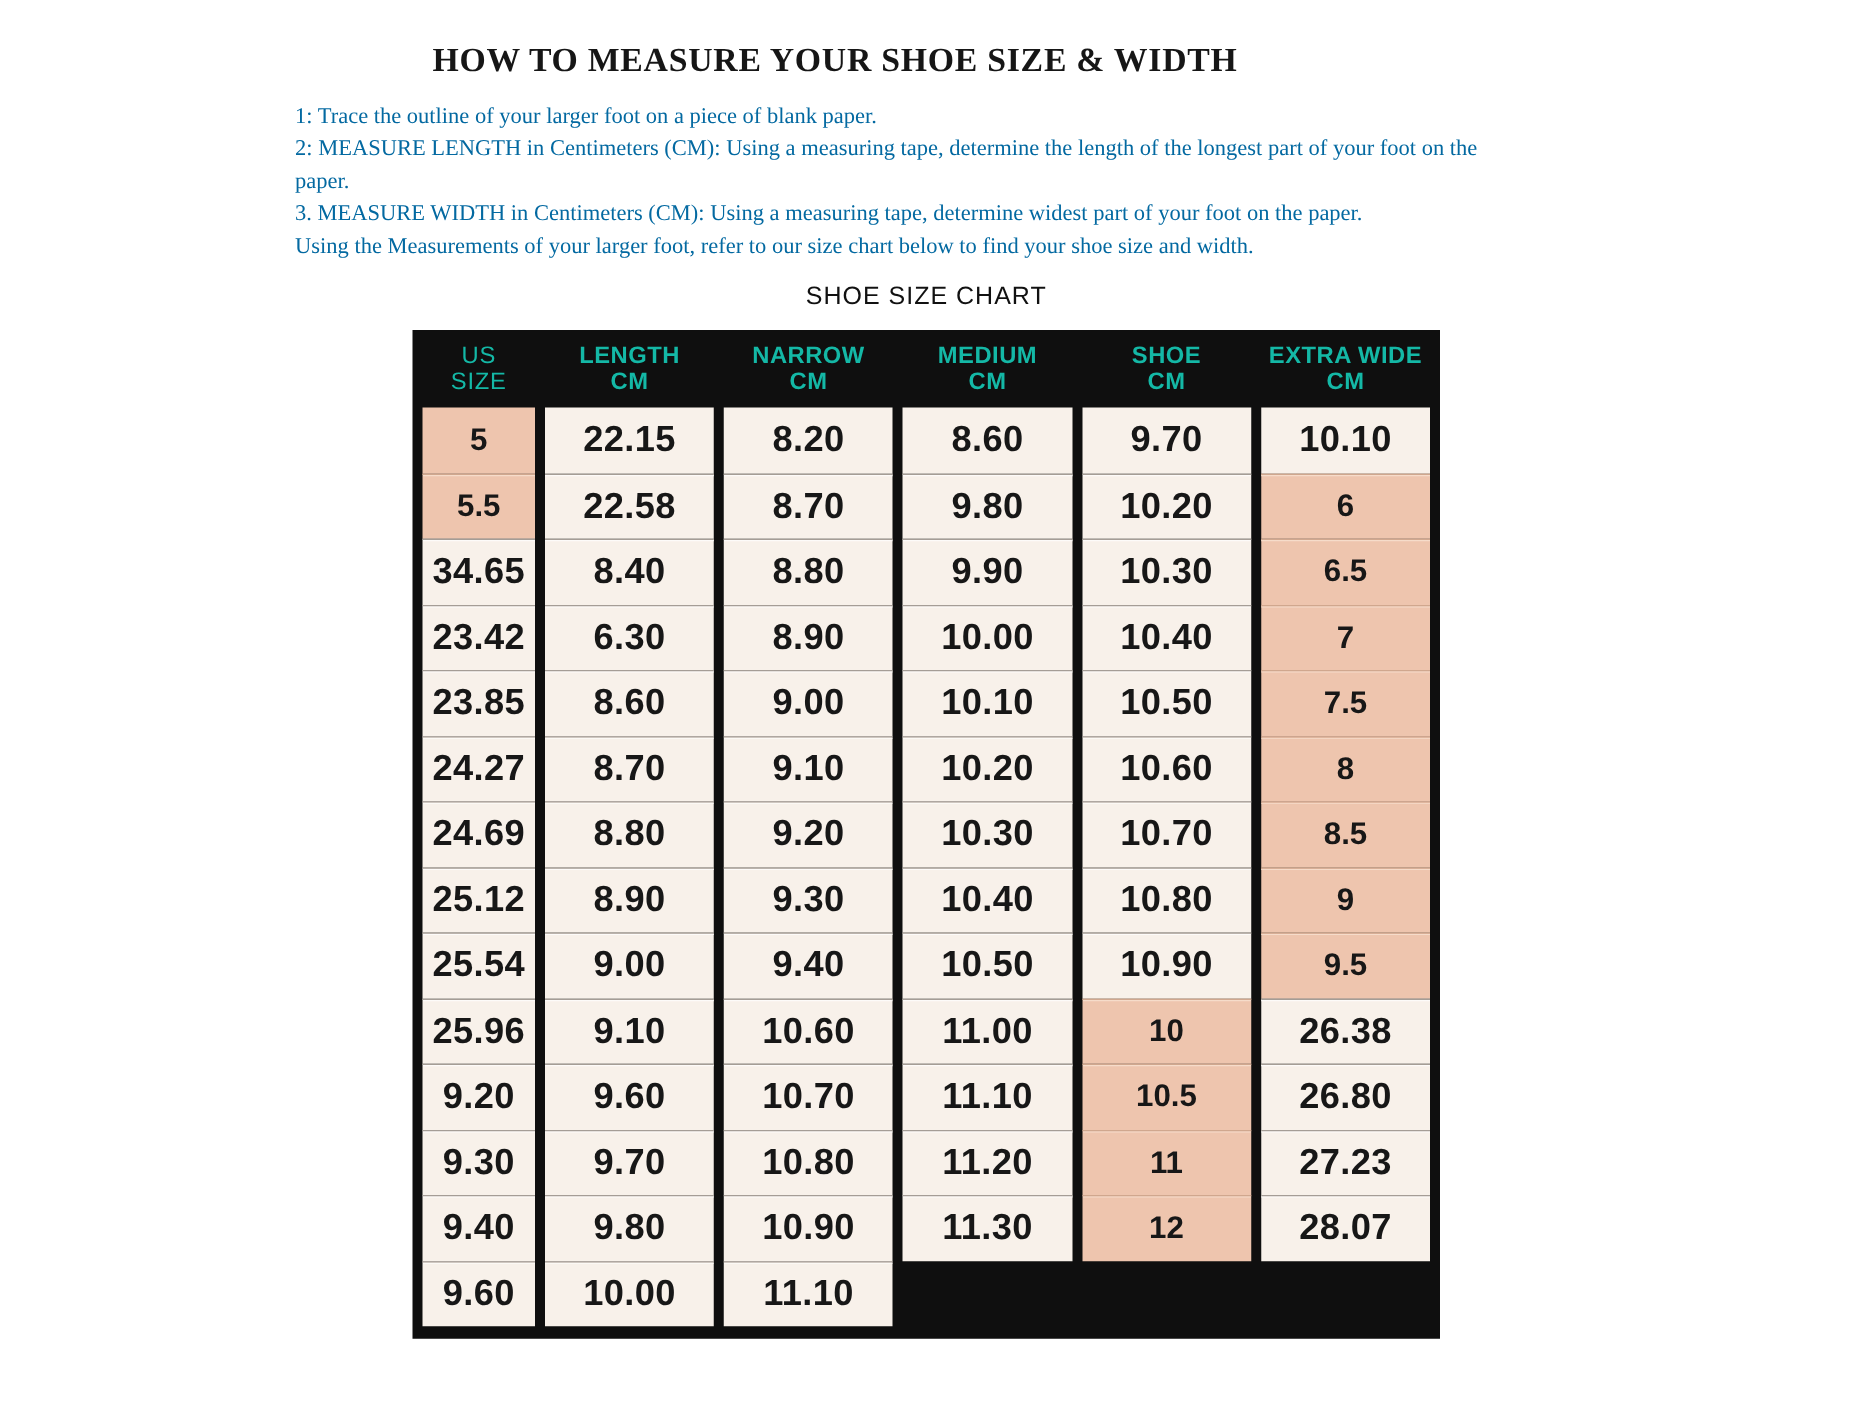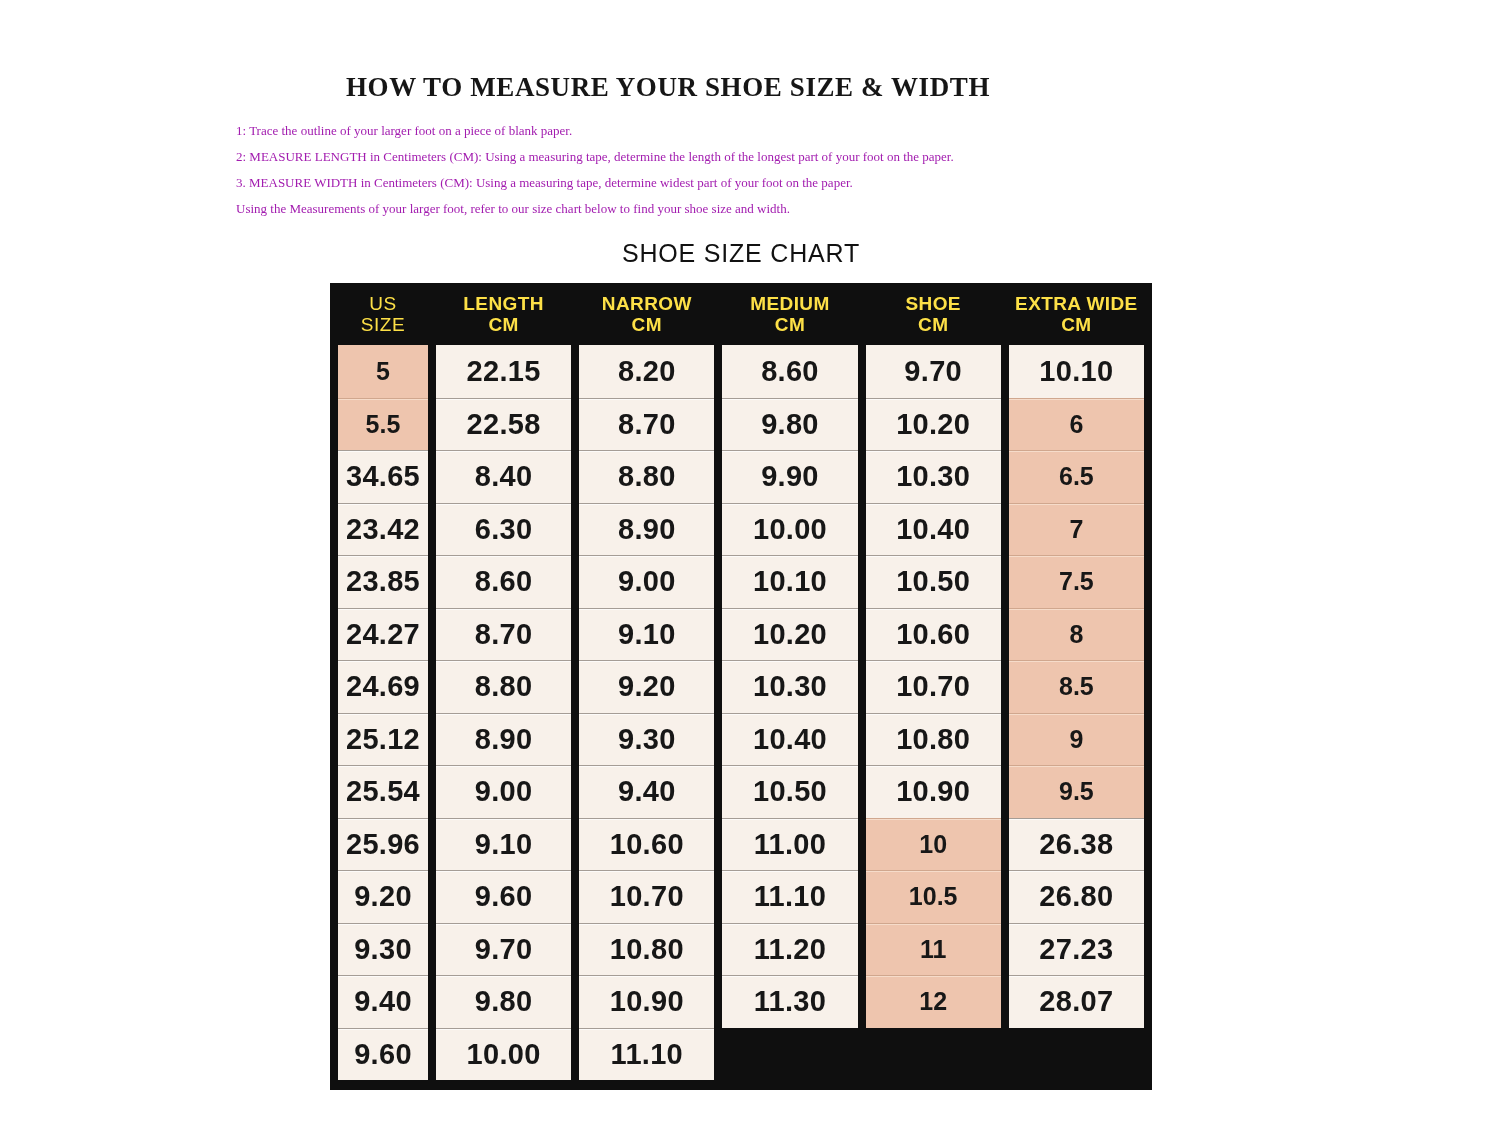--- a/index.html
+++ b/index.html
@@ -3,49 +3,49 @@
 <meta charset="utf-8">
 <style>
   * { box-sizing: border-box; margin: 0; padding: 0; }
   html, body { width: 1500px; height: 1125px; }
   body {
     background: #ffffff;
     font-family: "Liberation Serif", serif;
     color: #1b1b1b;
     overflow: hidden;
   }
-  .page { padding-top: 72px; width: 1336px; }
+  .page { padding-top: 33px; width: 1336px; }
 
   .main-title {
     text-align: center;
     font-family: "Liberation Serif", serif;
     font-weight: bold;
     font-size: 27px;
     letter-spacing: 0.6px;
     color: #161616;
   }
 
   .instructions {
     margin: 15px 0 0 236px;
     width: 960px;
-    font-size: 13px;
+    font-size: 18px;
     line-height: 26px;
-    color: #a21caf;
+    color: #0369a1;
   }
   .instructions p { margin: 0; }
 
   .chart-title-wrap {
     width: 822px;
     margin: 17px 0 0 330px;
     text-align: center;
   }
   .chart-title {
     font-family: "Liberation Sans", sans-serif;
     font-weight: 400;
-    font-size: 25px;
+    font-size: 20px;
     letter-spacing: 0.8px;
     color: #111;
   }
 
   .size-table {
     margin: 15px 0 0 330px;
     width: 822px;
     background: #0f0f0f;
     padding: 0 8px 10px 8px;
   }
@@ -53,21 +53,21 @@
     display: grid;
     grid-template-columns: 90px repeat(5, 1fr);
     column-gap: 8px;
     height: 62px;
   }
   .hcell {
     display: flex;
     flex-direction: column;
     align-items: center;
     justify-content: center;
-    color: #fde047;
+    color: #14b8a6;
     font-family: "Liberation Sans", sans-serif;
     font-weight: bold;
     font-size: 19px;
     line-height: 21px;
     letter-spacing: 0.4px;
     text-align: center;
   }
   .hcell.us { font-weight: 400; letter-spacing: 0.6px; }
 
   .tbody {

